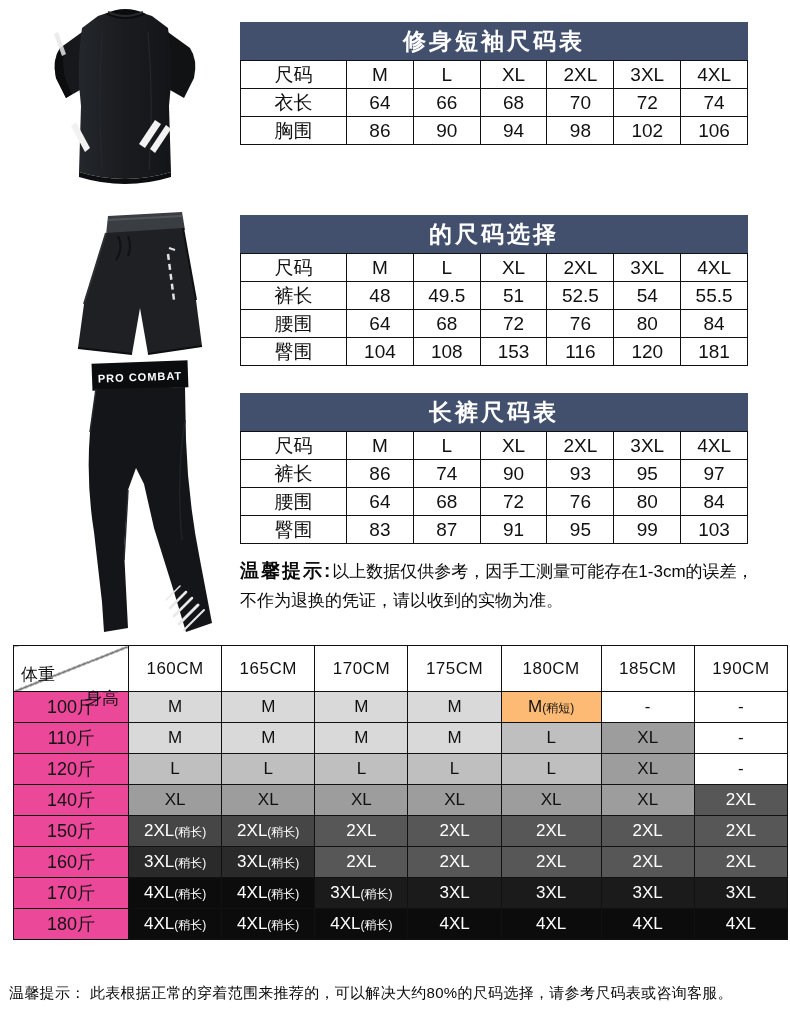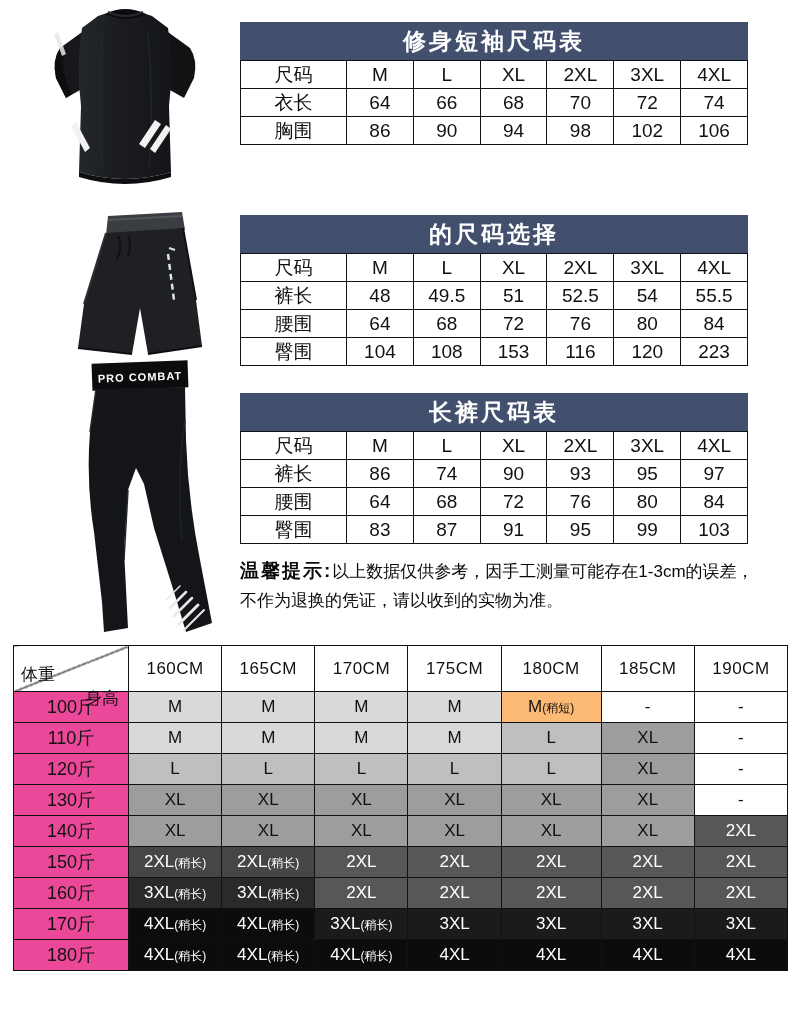--- a/index.html
+++ b/index.html
@@ -175,21 +175,21 @@
             <td>80</td>
             <td>84</td>
           </tr>
           <tr>
             <td>臀围</td>
             <td>104</td>
             <td>108</td>
             <td>153</td>
             <td>116</td>
             <td>120</td>
-            <td>223</td>
+            <td>181</td>
           </tr>
         </tbody>
     </table>
   </section>
 
   <section class="sizetable" style="top:393px">
     <div class="tbar">长裤尺码表</div>
     <table>
       <colgroup>
           <col class="labc">
@@ -290,30 +290,20 @@
           <td class="rowlab">120斤</td>
           <td style="background: rgb(191, 191, 191); color: rgb(17, 17, 17);">L</td>
           <td style="background: rgb(191, 191, 191); color: rgb(17, 17, 17);">L</td>
           <td style="background: rgb(191, 191, 191); color: rgb(17, 17, 17);">L</td>
           <td style="background: rgb(191, 191, 191); color: rgb(17, 17, 17);">L</td>
           <td style="background: rgb(191, 191, 191); color: rgb(17, 17, 17);">L</td>
           <td style="background: rgb(157, 157, 157); color: rgb(17, 17, 17);">XL</td>
           <td style="background: rgb(255, 255, 255); color: rgb(17, 17, 17);">-</td>
         </tr>
         <tr class="body">
-          <td class="rowlab">130斤</td>
-          <td style="background: rgb(157, 157, 157); color: rgb(17, 17, 17);">XL</td>
-          <td style="background: rgb(157, 157, 157); color: rgb(17, 17, 17);">XL</td>
-          <td style="background: rgb(157, 157, 157); color: rgb(17, 17, 17);">XL</td>
-          <td style="background: rgb(157, 157, 157); color: rgb(17, 17, 17);">XL</td>
-          <td style="background: rgb(157, 157, 157); color: rgb(17, 17, 17);">XL</td>
-          <td style="background: rgb(157, 157, 157); color: rgb(17, 17, 17);">XL</td>
-          <td style="background: rgb(255, 255, 255); color: rgb(17, 17, 17);">-</td>
-        </tr>
-        <tr class="body">
           <td class="rowlab">140斤</td>
           <td style="background: rgb(157, 157, 157); color: rgb(17, 17, 17);">XL</td>
           <td style="background: rgb(157, 157, 157); color: rgb(17, 17, 17);">XL</td>
           <td style="background: rgb(157, 157, 157); color: rgb(17, 17, 17);">XL</td>
           <td style="background: rgb(157, 157, 157); color: rgb(17, 17, 17);">XL</td>
           <td style="background: rgb(157, 157, 157); color: rgb(17, 17, 17);">XL</td>
           <td style="background: rgb(157, 157, 157); color: rgb(17, 17, 17);">XL</td>
           <td style="background: rgb(87, 87, 87); color: rgb(255, 255, 255);">2XL</td>
         </tr>
         <tr class="body">
@@ -352,14 +342,17 @@
           <td style="background: rgb(12, 12, 12); color: rgb(255, 255, 255);"><span class="main">4XL</span><span class="sub">(稍长)</span></td>
           <td style="background: rgb(12, 12, 12); color: rgb(255, 255, 255);"><span class="main">4XL</span><span class="sub">(稍长)</span></td>
           <td style="background: rgb(12, 12, 12); color: rgb(255, 255, 255);">4XL</td>
           <td style="background: rgb(12, 12, 12); color: rgb(255, 255, 255);">4XL</td>
           <td style="background: rgb(12, 12, 12); color: rgb(255, 255, 255);">4XL</td>
           <td style="background: rgb(12, 12, 12); color: rgb(255, 255, 255);">4XL</td>
         </tr>
       </tbody>
   </table>
 
+  <div class="footer">
+    <span>温馨提示： 此表根据正常的穿着范围来推荐的，可以解决大约80%的尺码选择，请参考尺码表或咨询客服。</span>
+  </div>
 
 </div>
 
 </body></html>

